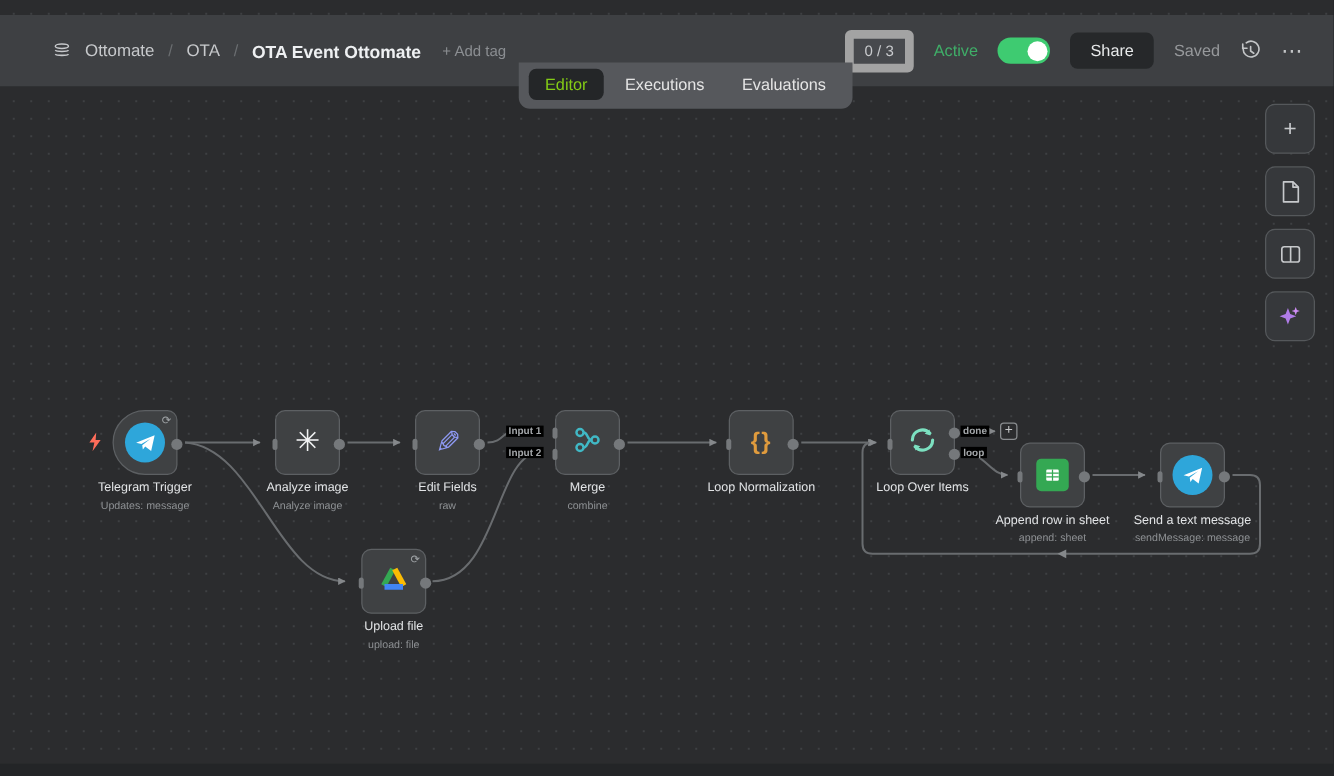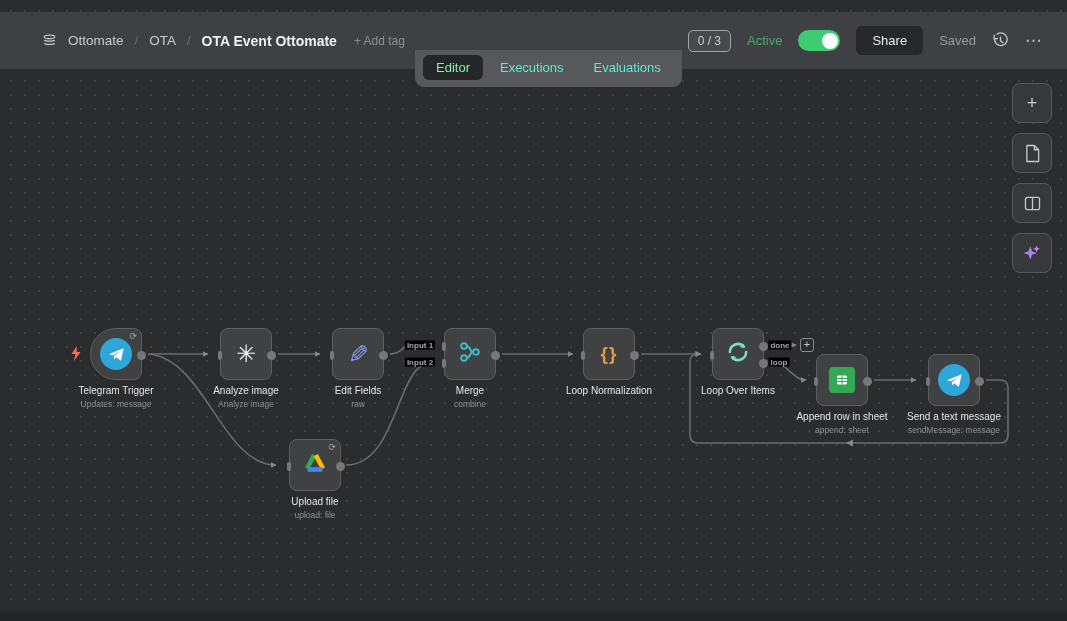--- a/index.html
+++ b/index.html
@@ -27,41 +27,41 @@
   }
   .crumbs { display:flex; align-items:center; gap:11px; }
   .crumb { color:#c7c9cc; font-size:13.5px; }
   .crumb-sep { color:#6b6e71; font-size:13px; }
   .crumb-title { color:#eef0f2; font-size:14px; font-weight:600; }
   .add-tag { color:#8b8e92; font-size:12px; margin-left:6px; }
   .stack-icon svg { display:block; }
   .tb-right { margin-left:auto; display:flex; align-items:center; gap:16px; }
   .counter-badge {
     padding:3px 9px; font-size:12px; color:#c9cbce;
-    background:#47494d; border:1px solid #a3a3a3; border-radius:5px;
+    background:#47494d; border:7px solid #a3a3a3; border-radius:5px;
   }
   .active-label { color:#3fae68; font-size:13px; }
   .toggle { width:42px; height:21px; border-radius:11px; background:#3ecb71; position:relative; cursor:pointer; }
   .toggle .knob { position:absolute; top:2.5px; right:2.5px; width:16px; height:16px; border-radius:50%; background:#fff; }
   .share-btn {
     background:#26282a; color:#e8eaeb; font-size:13px;
     padding:7px 16px; border-radius:6px; border:none; cursor:pointer;
   }
   .saved-label { color:#97999c; font-size:13px; }
   .hist-btn, .dots-btn { background:none; border:none; cursor:pointer; color:#c3c5c7; display:flex; align-items:center; }
   .dots-btn { font-size:17px; letter-spacing:1px; }
 
   
   #tabbar {
     position:absolute; top:50px; left:415px; z-index:6;
     background:#56585c; border-radius:0 0 9px 9px;
     display:flex; align-items:center; gap:4px; padding:5px 8px 7px 8px;
   }
-  .tab { font-size:13px; color:#5eead4; padding:5px 13px; border-radius:6px; cursor:pointer; background:transparent; border:none; }
-  .tab.active { background:#242628; color:#86efac; }
+  .tab { font-size:13px; color:#e5e5e5; padding:5px 13px; border-radius:6px; cursor:pointer; background:transparent; border:none; }
+  .tab.active { background:#242628; color:#84cc16; }
 
   
   .side-btn {
     position:absolute; left:1012px; width:40px; height:40px;
     border:1px solid #55585b; border-radius:8px; background:#36383b;
     display:flex; align-items:center; justify-content:center;
     color:#c7c9cc; font-size:18px; cursor:pointer; z-index:4;
   }
 
   

